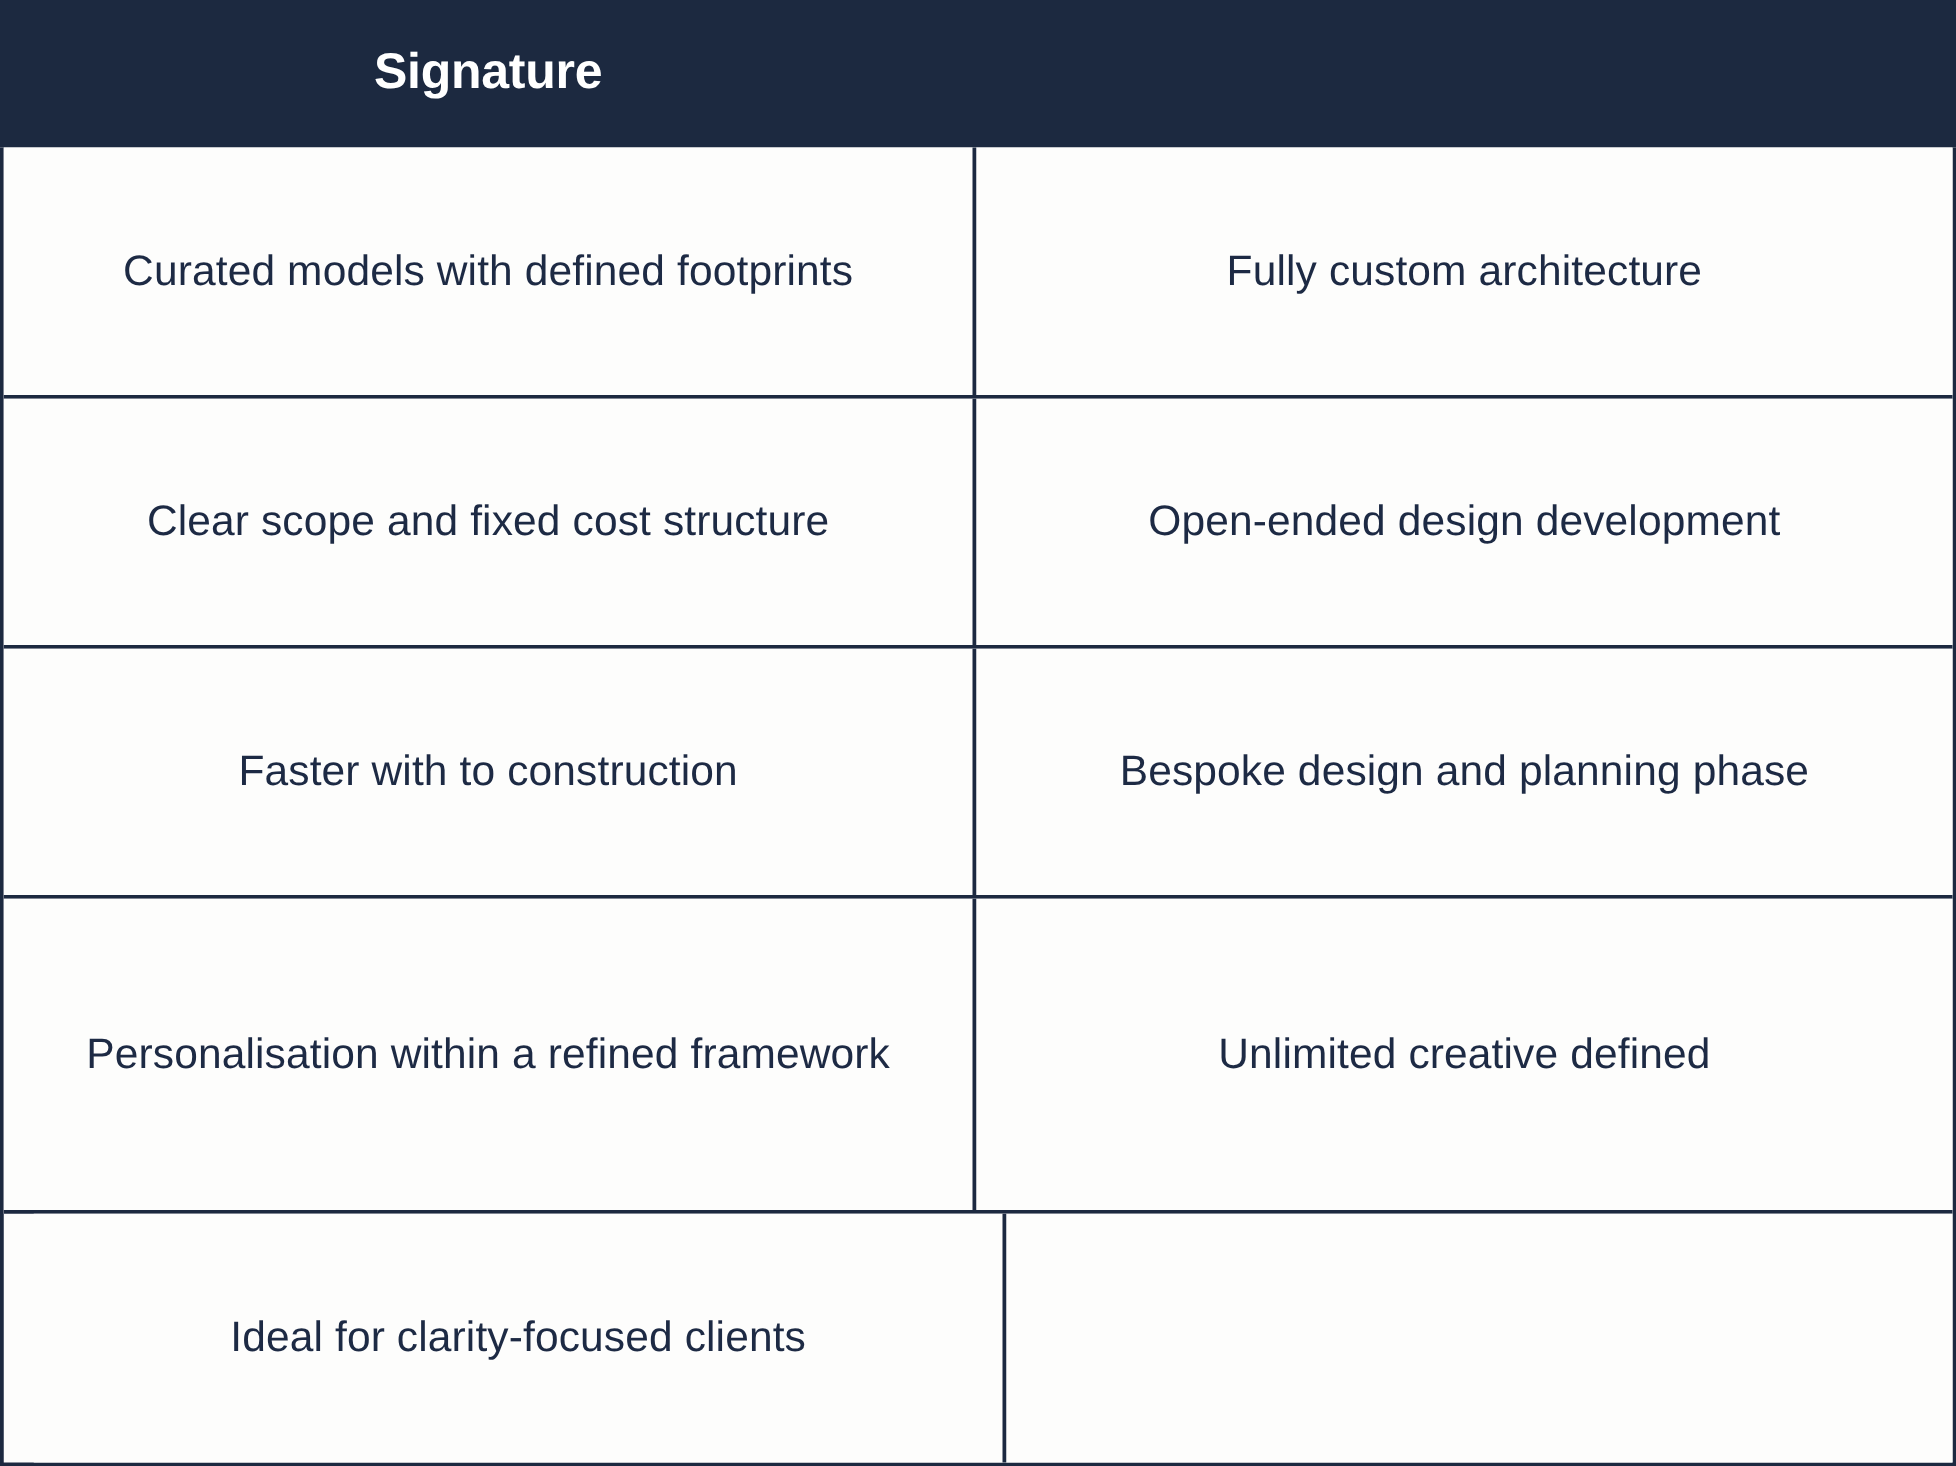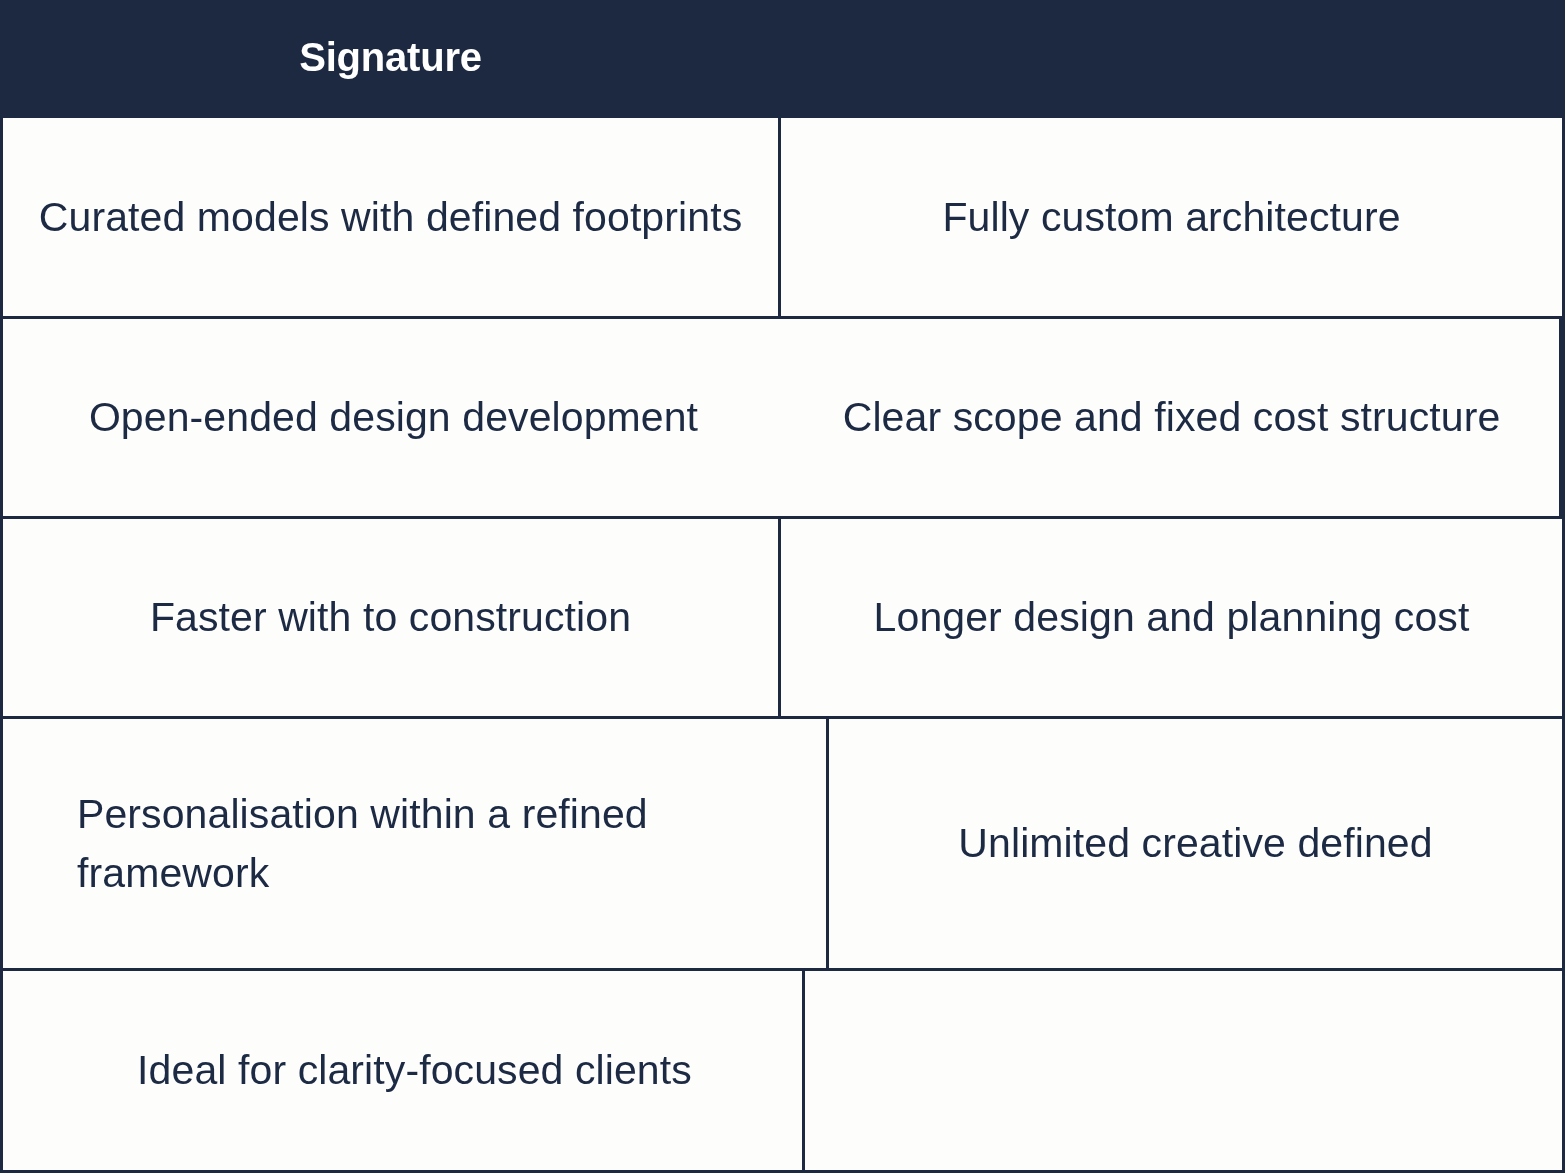--- a/index.html
+++ b/index.html
@@ -60,32 +60,32 @@
     display: flex;
     box-sizing: border-box;
     border-bottom: 3px solid #1c2940;
     background: #fdfdfc;
   }
   .table-row:last-child { border-bottom: none; margin-left: 24px; }
 
   .table-row.r1 { flex: 0 0 201px; }
   .table-row.r2 { flex: 0 0 200px; }
   .table-row.r3 { flex: 0 0 200px; }
-  .table-row.r4 { flex: 0 0 252px; padding-left: 48px; }
+  .table-row.r4 { flex: 0 0 252px; }
   .table-row.r5 { flex: 1 1 auto; }
 
   .cell {
     display: flex;
     align-items: center;
     justify-content: center;
-    text-align: left;
+    text-align: right;
     box-sizing: border-box;
     padding: 8px 26px;
     color: #1d2a44;
-    font-size: 41px;
+    font-size: 34px;
     font-weight: 300;
     line-height: 1.42;
     letter-spacing: 0.1px;
   }
   .cell.col-left {
     flex: 0 0 778px;
     border-right: 3px solid #1c2940;
   }
   .cell.col-right {
     flex: 1 1 auto;
@@ -101,27 +101,27 @@
   </div>
 
   <div class="table-body">
 
     <div class="table-row r1">
       <div class="cell col-left">Curated models with defined footprints</div>
       <div class="cell col-right">Fully custom architecture</div>
     </div>
 
     <div class="table-row r2">
+      <div class="cell col-left">Clear scope and fixed cost structure</div>
       <div class="cell col-right">Open-ended design development</div>
-      <div class="cell col-left">Clear scope and fixed cost structure</div>
     </div>
 
     <div class="table-row r3">
       <div class="cell col-left">Faster with to construction</div>
-      <div class="cell col-right">Longer design and planning cost</div>
+      <div class="cell col-right">Bespoke design and planning phase</div>
     </div>
 
     <div class="table-row r4">
       <div class="cell col-left">Personalisation within a refined framework</div>
       <div class="cell col-right">Unlimited creative defined</div>
     </div>
 
     <div class="table-row r5">
       <div class="cell col-left">Ideal for clarity-focused clients</div>
     </div>

